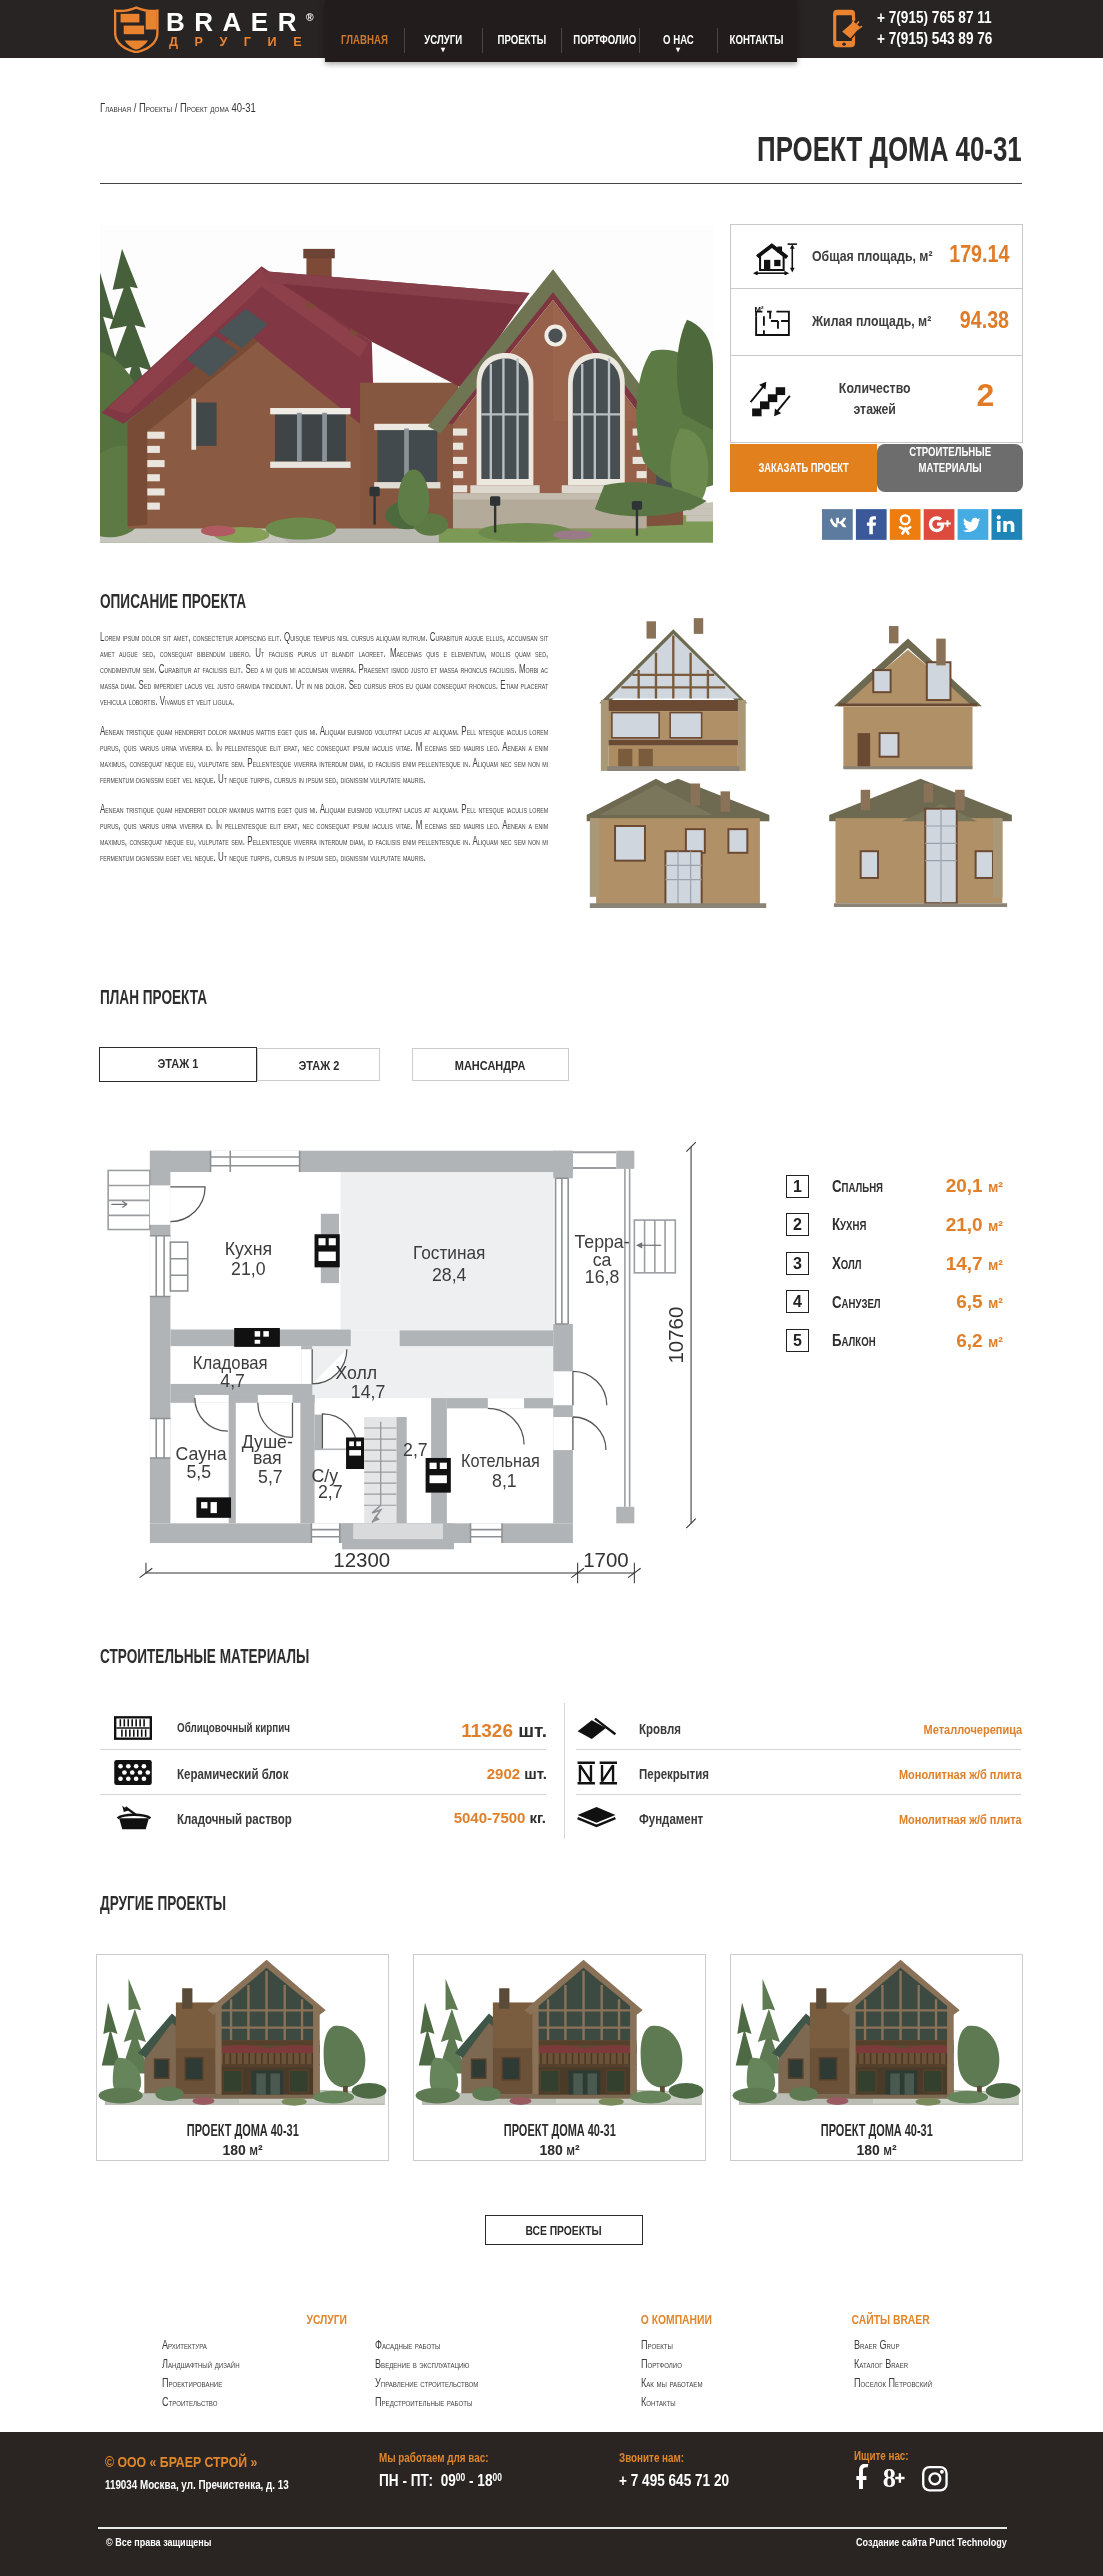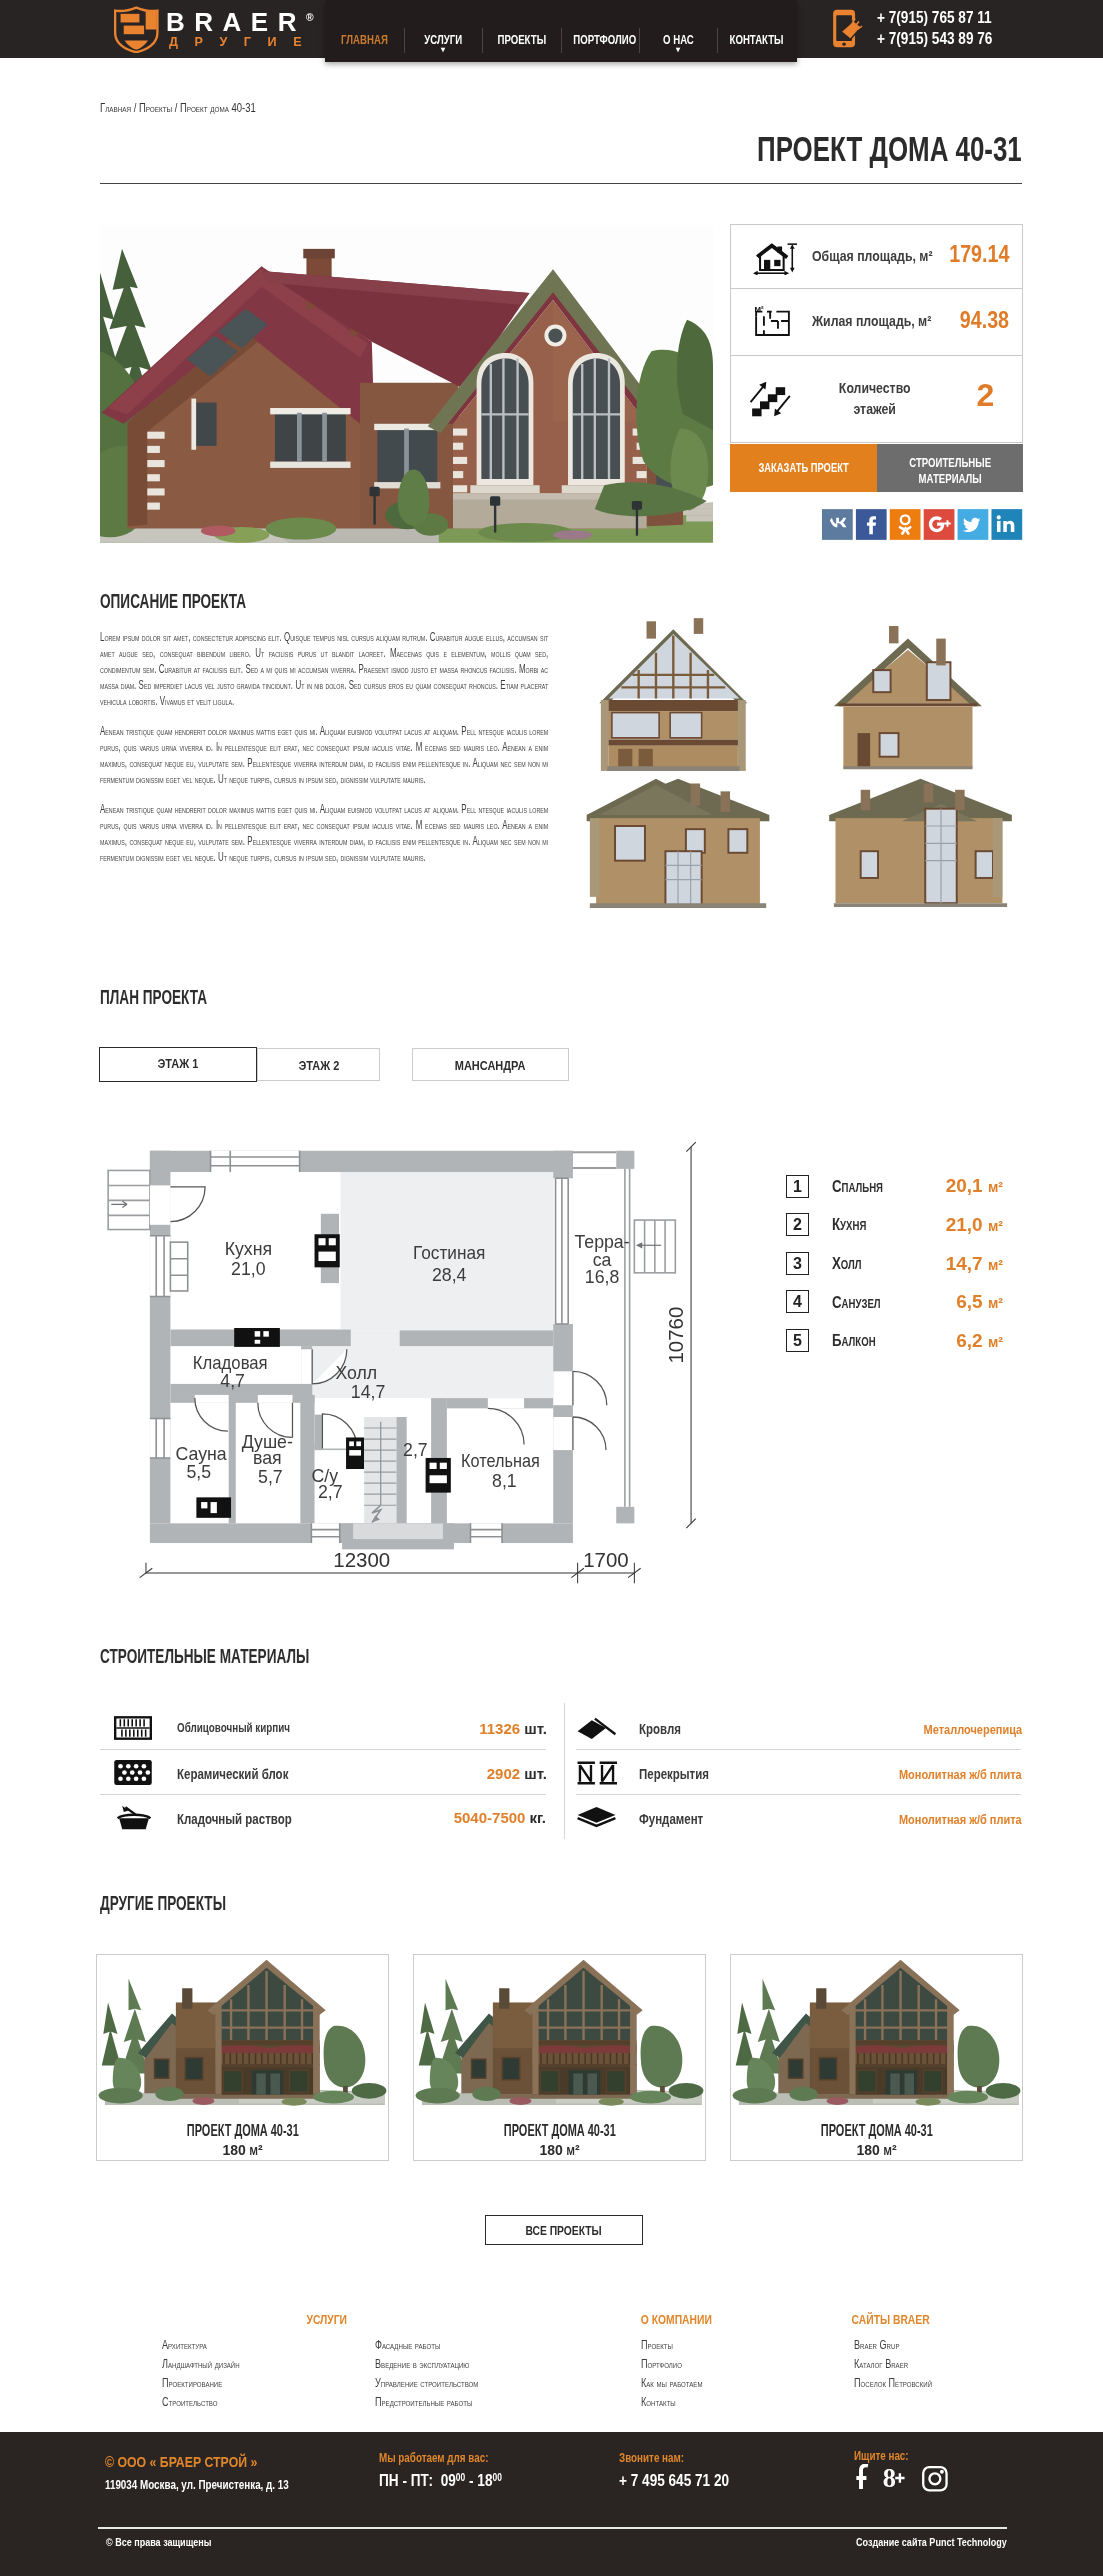--- a/index.html
+++ b/index.html
@@ -266,21 +266,21 @@
   </g>
   <path d="M22 2 L21 12 L13 6 Z" fill="#111"></path>
   <path d="M32 46 L33 36 L41 42 Z" fill="#111"></path>
 </svg>
 </div>
 <div class="abs" style="left:812px;top:378px;width:126px;font-size:15px;font-weight:bold;color:#3d3d3d;text-align:center;line-height:20.5px;"><span class="condc">Количество<br>этажей</span></div>
 <div class="abs" style="left:958px;top:377px;width:55px;text-align:center;font-size:32px;font-weight:bold;color:#e07b28;">2</div>
 
 <div class="abs" style="left:730px;top:444px;width:147px;height:48px;background:#e2801e;color:#fff;font-size:13.4px;font-weight:bold;text-align:center;line-height:48px;"><span class="condc" style="transform:scaleX(0.7);">ЗАКАЗАТЬ ПРОЕКТ</span></div>
 
-<div class="abs" style="left:877px;top:444px;width:146px;height:48px;background:#6d6d6d;color:#fff;font-size:12px;font-weight:bold;text-align:center;line-height:16px;padding-top:11px;"><span class="condc" style="transform:scaleX(0.8);">СТРОИТЕЛЬНЫЕ<br>МАТЕРИАЛЫ</span></div>
+<div class="abs" style="left:877px;top:444px;width:146px;height:48px;background:#6d6d6d;color:#fff;font-size:12px;font-weight:bold;text-align:center;line-height:16px;padding-top:0;border-radius:8px;"><span class="condc" style="transform:scaleX(0.8);">СТРОИТЕЛЬНЫЕ<br>МАТЕРИАЛЫ</span></div>
 
 <div class="abs" style="left:822px;top:509px;width:201px;height:31px;" id="social">
 <svg width="201" height="31" viewBox="0 0 255 39">
 
   <rect x="0" y="0" width="39" height="39" fill="#5d7b9e"></rect>
   <path d="M10 14 c2.5 5.5 5 9 8.5 9 l1 0 l0 -5 l2 0 c1 0 3 1.5 4 3.5 c0.8 1.5 1.8 1.5 2.5 1.5 l3 0 c-1 -2.5 -2.8 -4.5 -4.5 -5.8 c1.8 -1.5 3.5 -3.8 4 -6.2 l-3.5 0 c-1 2.8 -3.2 5 -5.5 5.2 l0 -5.2 l-3.5 0 l0 8 c-2.5 -0.5 -4.5 -4.5 -5.5 -8 Z" fill="#fff"></path>
 
   <rect x="43" y="0" width="39" height="39" fill="#3b5998"></rect>
   <path d="M65.5 13 l3 0 l0 -4 l-3.5 0 c-3 0-5 2-5 5 l0 3 l-3 0 l0 4 l3 0 l0 11 l4.5 0 l0 -11 l3.5 0 l0.5 -4 l-4 0 l0 -2.5 c0 -1 0.5 -1.5 1 -1.5 Z" fill="#fff"></path>
 
@@ -661,21 +661,21 @@
       <svg width="38" height="24" viewBox="0 0 48 30">
         <rect x="1.5" y="1.5" width="45" height="27" fill="#fff" stroke="#111" stroke-width="3"></rect>
         <g stroke="#111" stroke-width="2">
           <path d="M8 4 L8 13 M13 4 L13 13 M18 4 L18 13 M23 4 L23 13 M28 4 L28 13 M33 4 L33 13 M38 4 L38 13"></path>
           <path d="M10 17 L10 26 M15 17 L15 26 M20 17 L20 26 M25 17 L25 26 M30 17 L30 26 M35 17 L35 26 M40 17 L40 26"></path>
         </g>
         <path d="M3 15 L45 15" stroke="#111" stroke-width="2"></path>
       </svg>
     </div>
     <div class="abs" style="left:77px;top:18px;font-size:12px;font-weight:bold;color:#3a3a3a;"><span class="cond">Облицовочный кирпич</span></div>
-    <div class="abs" style="left:289px;top:16.6px;width:158px;text-align:right;font-size:15px;font-weight:bold;"><span style="color:#e0802a;">11326</span> <span style="color:#2e2e2e;">шт.</span></div>
+    <div class="abs" style="left:289px;top:16.6px;width:158px;text-align:right;font-size:19px;font-weight:bold;"><span style="color:#e0802a;">11326</span> <span style="color:#2e2e2e;">шт.</span></div>
 
     <div class="abs" style="left:14px;top:57px;">
       <svg width="38" height="25" viewBox="0 0 48 32">
         <rect x="0" y="0" width="48" height="32" rx="3" fill="#111"></rect>
         <g fill="#fff">
           <circle cx="8" cy="8" r="3"></circle>
             <circle cx="18" cy="8" r="3"></circle>
             <circle cx="28" cy="8" r="3"></circle>
             <circle cx="38" cy="8" r="3"></circle>
           <circle cx="13" cy="16" r="3"></circle>

